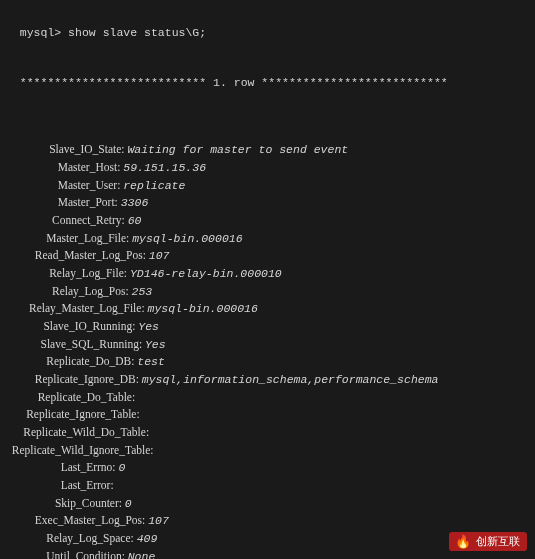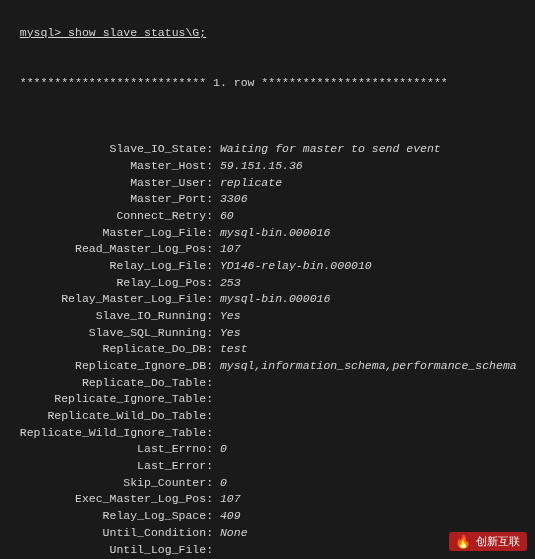--- a/index.html
+++ b/index.html
@@ -17,28 +17,28 @@
       overflow-x: hidden;
     }
     .terminal {
       background-color: #1a1a1a;
       padding: 8px 6px;
       white-space: pre;
       line-height: 1.45;
     }
     .prompt-line {
       color: #d4d4d4;
-      text-decoration: underline;
     }
     .separator {
       color: #d4d4d4;
       margin-top: 11px;
     }
     .key {
       color: #d4d4d4;
+      font-family: Liberation Serif, serif;
     }
     .value {
       color: #d4d4d4;
       font-style: italic;
     }
     .watermark {
       position: fixed;
       bottom: 8px;
       right: 8px;
       background: rgba(200,30,30,0.85);

